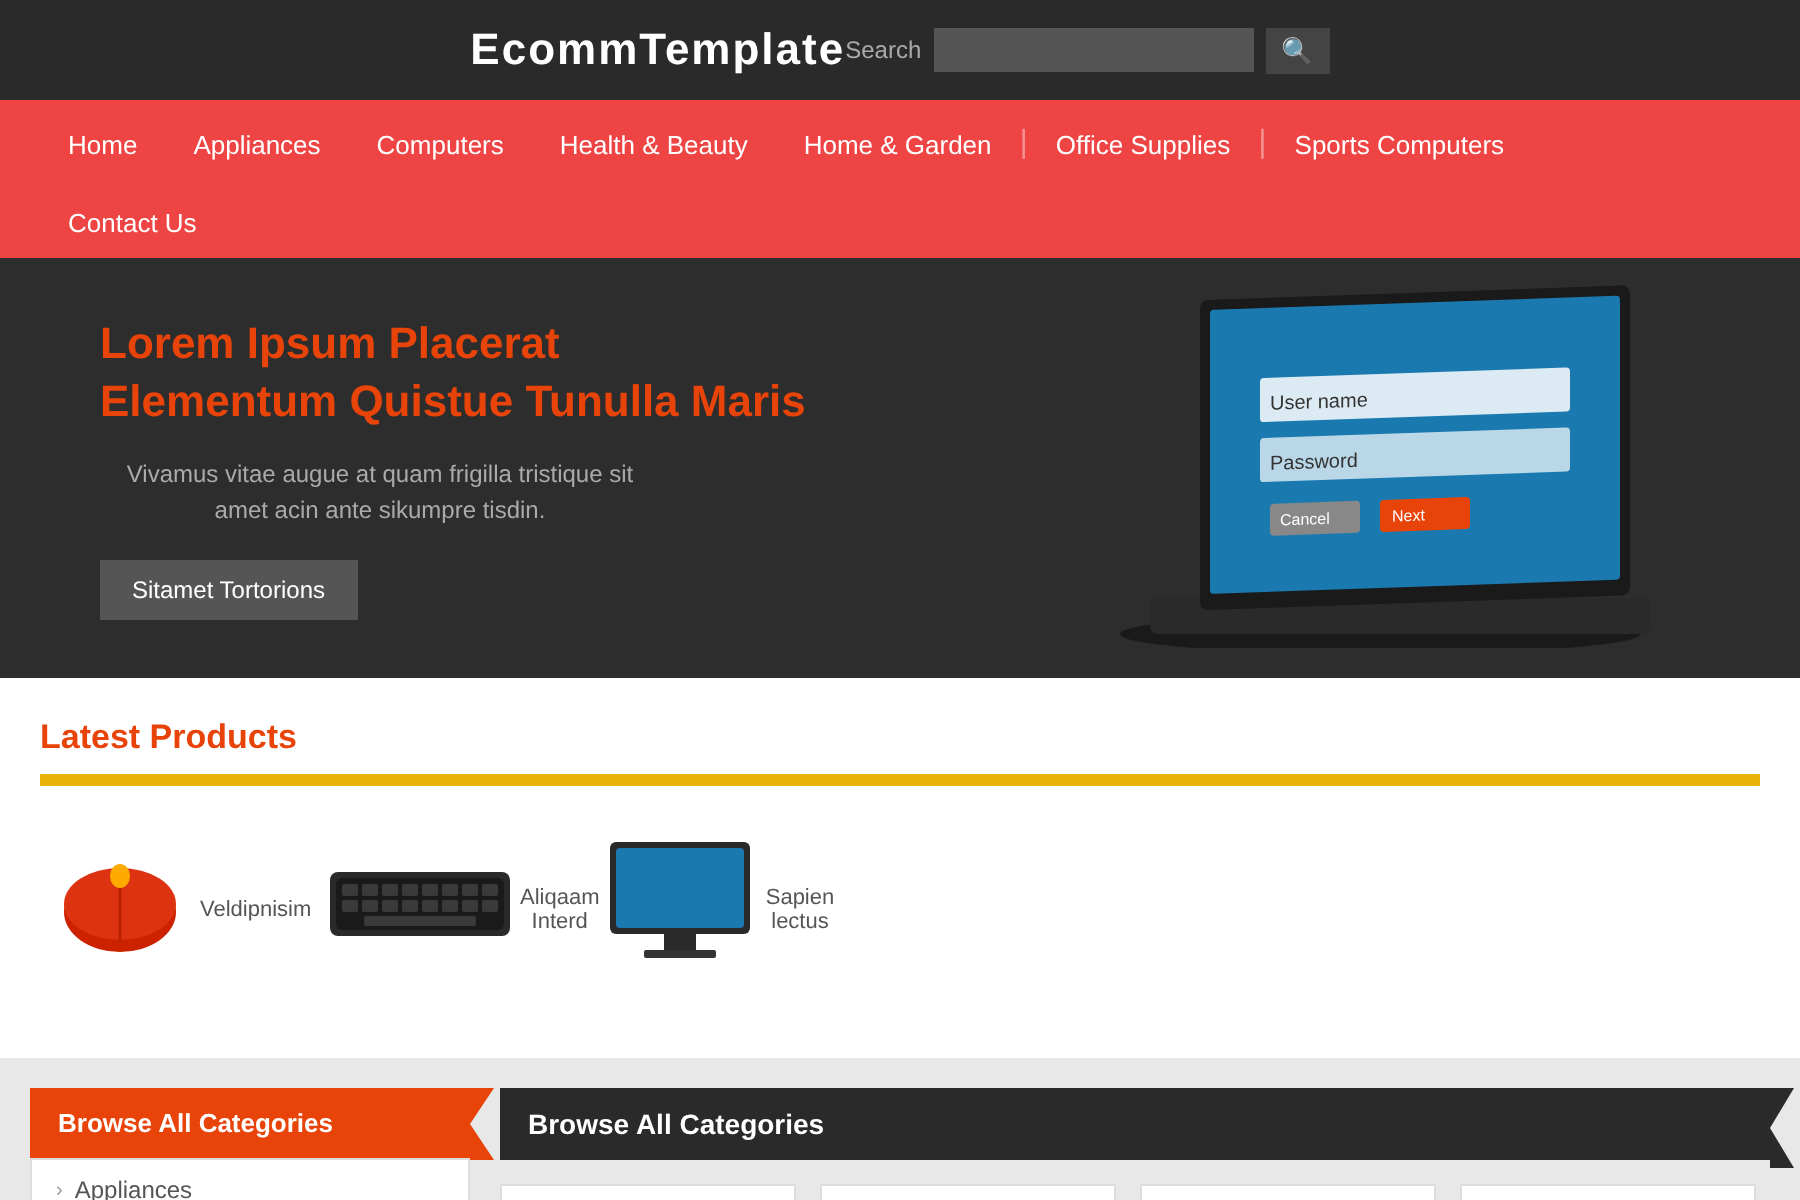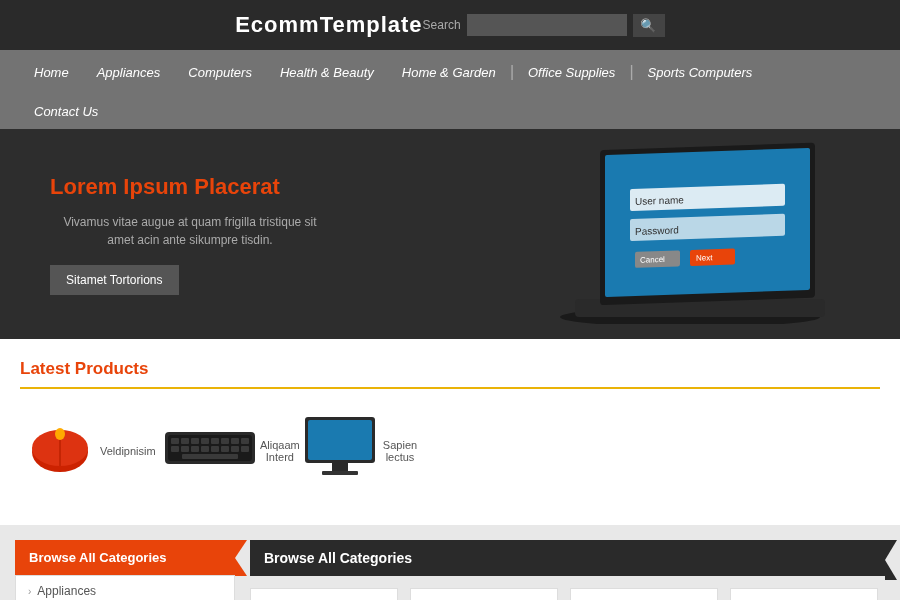--- a/index.html
+++ b/index.html
@@ -7,38 +7,38 @@
 
     
     .header { background: #2a2a2a; padding: 10px 20px; display: flex; align-items: center; justify-content: center; height: 50px; }
     .logo { color: white; font-size: 22px; font-weight: bold; letter-spacing: 1px; }
     .search-area { display: flex; align-items: center; gap: 6px; }
     .search-label { color: #aaa; font-size: 12px; }
     .search-input { background: #555; border: none; color: white; padding: 4px 8px; width: 160px; font-size: 12px; outline: none; }
     .search-btn { background: #444; border: none; color: white; padding: 4px 8px; cursor: pointer; font-size: 13px; }
 
     
-    .nav-bar { background: #737373; position: relative; padding: 0 20px; font-style: italic; }
+    .nav-bar { background: #ef4444; position: relative; padding: 0 20px; }
     .nav-top { display: flex; align-items: center; height: 44px; }
     .nav-item { color: white; font-size: 13px; padding: 0 14px; cursor: pointer; text-decoration: none; white-space: nowrap; height: 44px; display: flex; align-items: center; }
     .nav-divider { color: rgba(255,255,255,0.4); font-size: 16px; }
     .nav-bottom { height: 35px; display: flex; align-items: center; }
     .nav-bottom .nav-item { height: 35px; }
 
     
     .hero { background: #2d2d2d; height: 210px; display: flex; align-items: center; position: relative; overflow: hidden; padding: 30px 50px; }
     .hero-text { flex: 1; z-index: 2; }
     .hero-title { color: #e8440a; font-size: 22px; font-weight: bold; line-height: 1.3; margin-bottom: 12px; }
     .hero-desc { color: #aaa; font-size: 12px; line-height: 1.5; margin-bottom: 16px; max-width: 280px; text-align: center; }
     .hero-btn { background: #555; color: white; border: none; padding: 8px 16px; cursor: pointer; font-size: 12px; }
     .hero-image { position: absolute; right: 60px; top: 10px; width: 350px; height: 190px; }
 
     
     .latest-products { background: white; padding: 20px 20px 30px; }
-    .section-title { color: #e8440a; font-size: 17px; font-weight: bold; margin-bottom: 18px; border-bottom: 2px solid #eab308; padding-bottom: 8px; }
+    .section-title { color: #e8440a; font-size: 17px; font-weight: bold; margin-bottom: 18px; border-bottom: 6px solid #eab308; padding-bottom: 8px; }
     .products-row { display: flex; gap: 20px; }
     .product-card { display: flex; flex-direction: row; align-items: center; width: 120px; }
     .product-img-box { width: 110px; height: 80px; display: flex; align-items: center; justify-content: center; margin-bottom: 8px; }
     .product-name { color: #555; font-size: 11px; text-align: center; }
 
     
     .bottom-section { display: flex; padding: 15px; gap: 15px; background: #e8e8e8; }
 
     
     .sidebar { width: 220px; flex-shrink: 0; }
@@ -81,20 +81,21 @@
   </div>
   <div class="nav-bottom">
     <a class="nav-item">Contact Us</a>
   </div>
 </div>
 
 <div class="hero">
   <div class="hero-text">
     <div class="hero-title">
       <div>Lorem Ipsum Placerat</div>
+      <div>Elementum Quistue Tunulla Maris</div>
     </div>
     <div class="hero-desc">Vivamus vitae augue at quam frigilla tristique sit amet acin ante sikumpre tisdin.</div>
     <button class="hero-btn">Sitamet Tortorions</button>
   </div>
   <div class="hero-image">
     
     <svg width="340" height="185" viewBox="0 0 340 185">
 
       <ellipse cx="200" cy="178" rx="130" ry="10" fill="#1a1a1a"></ellipse>
       <rect x="85" y="160" width="250" height="18" rx="4" fill="#2a2a2a"></rect>

